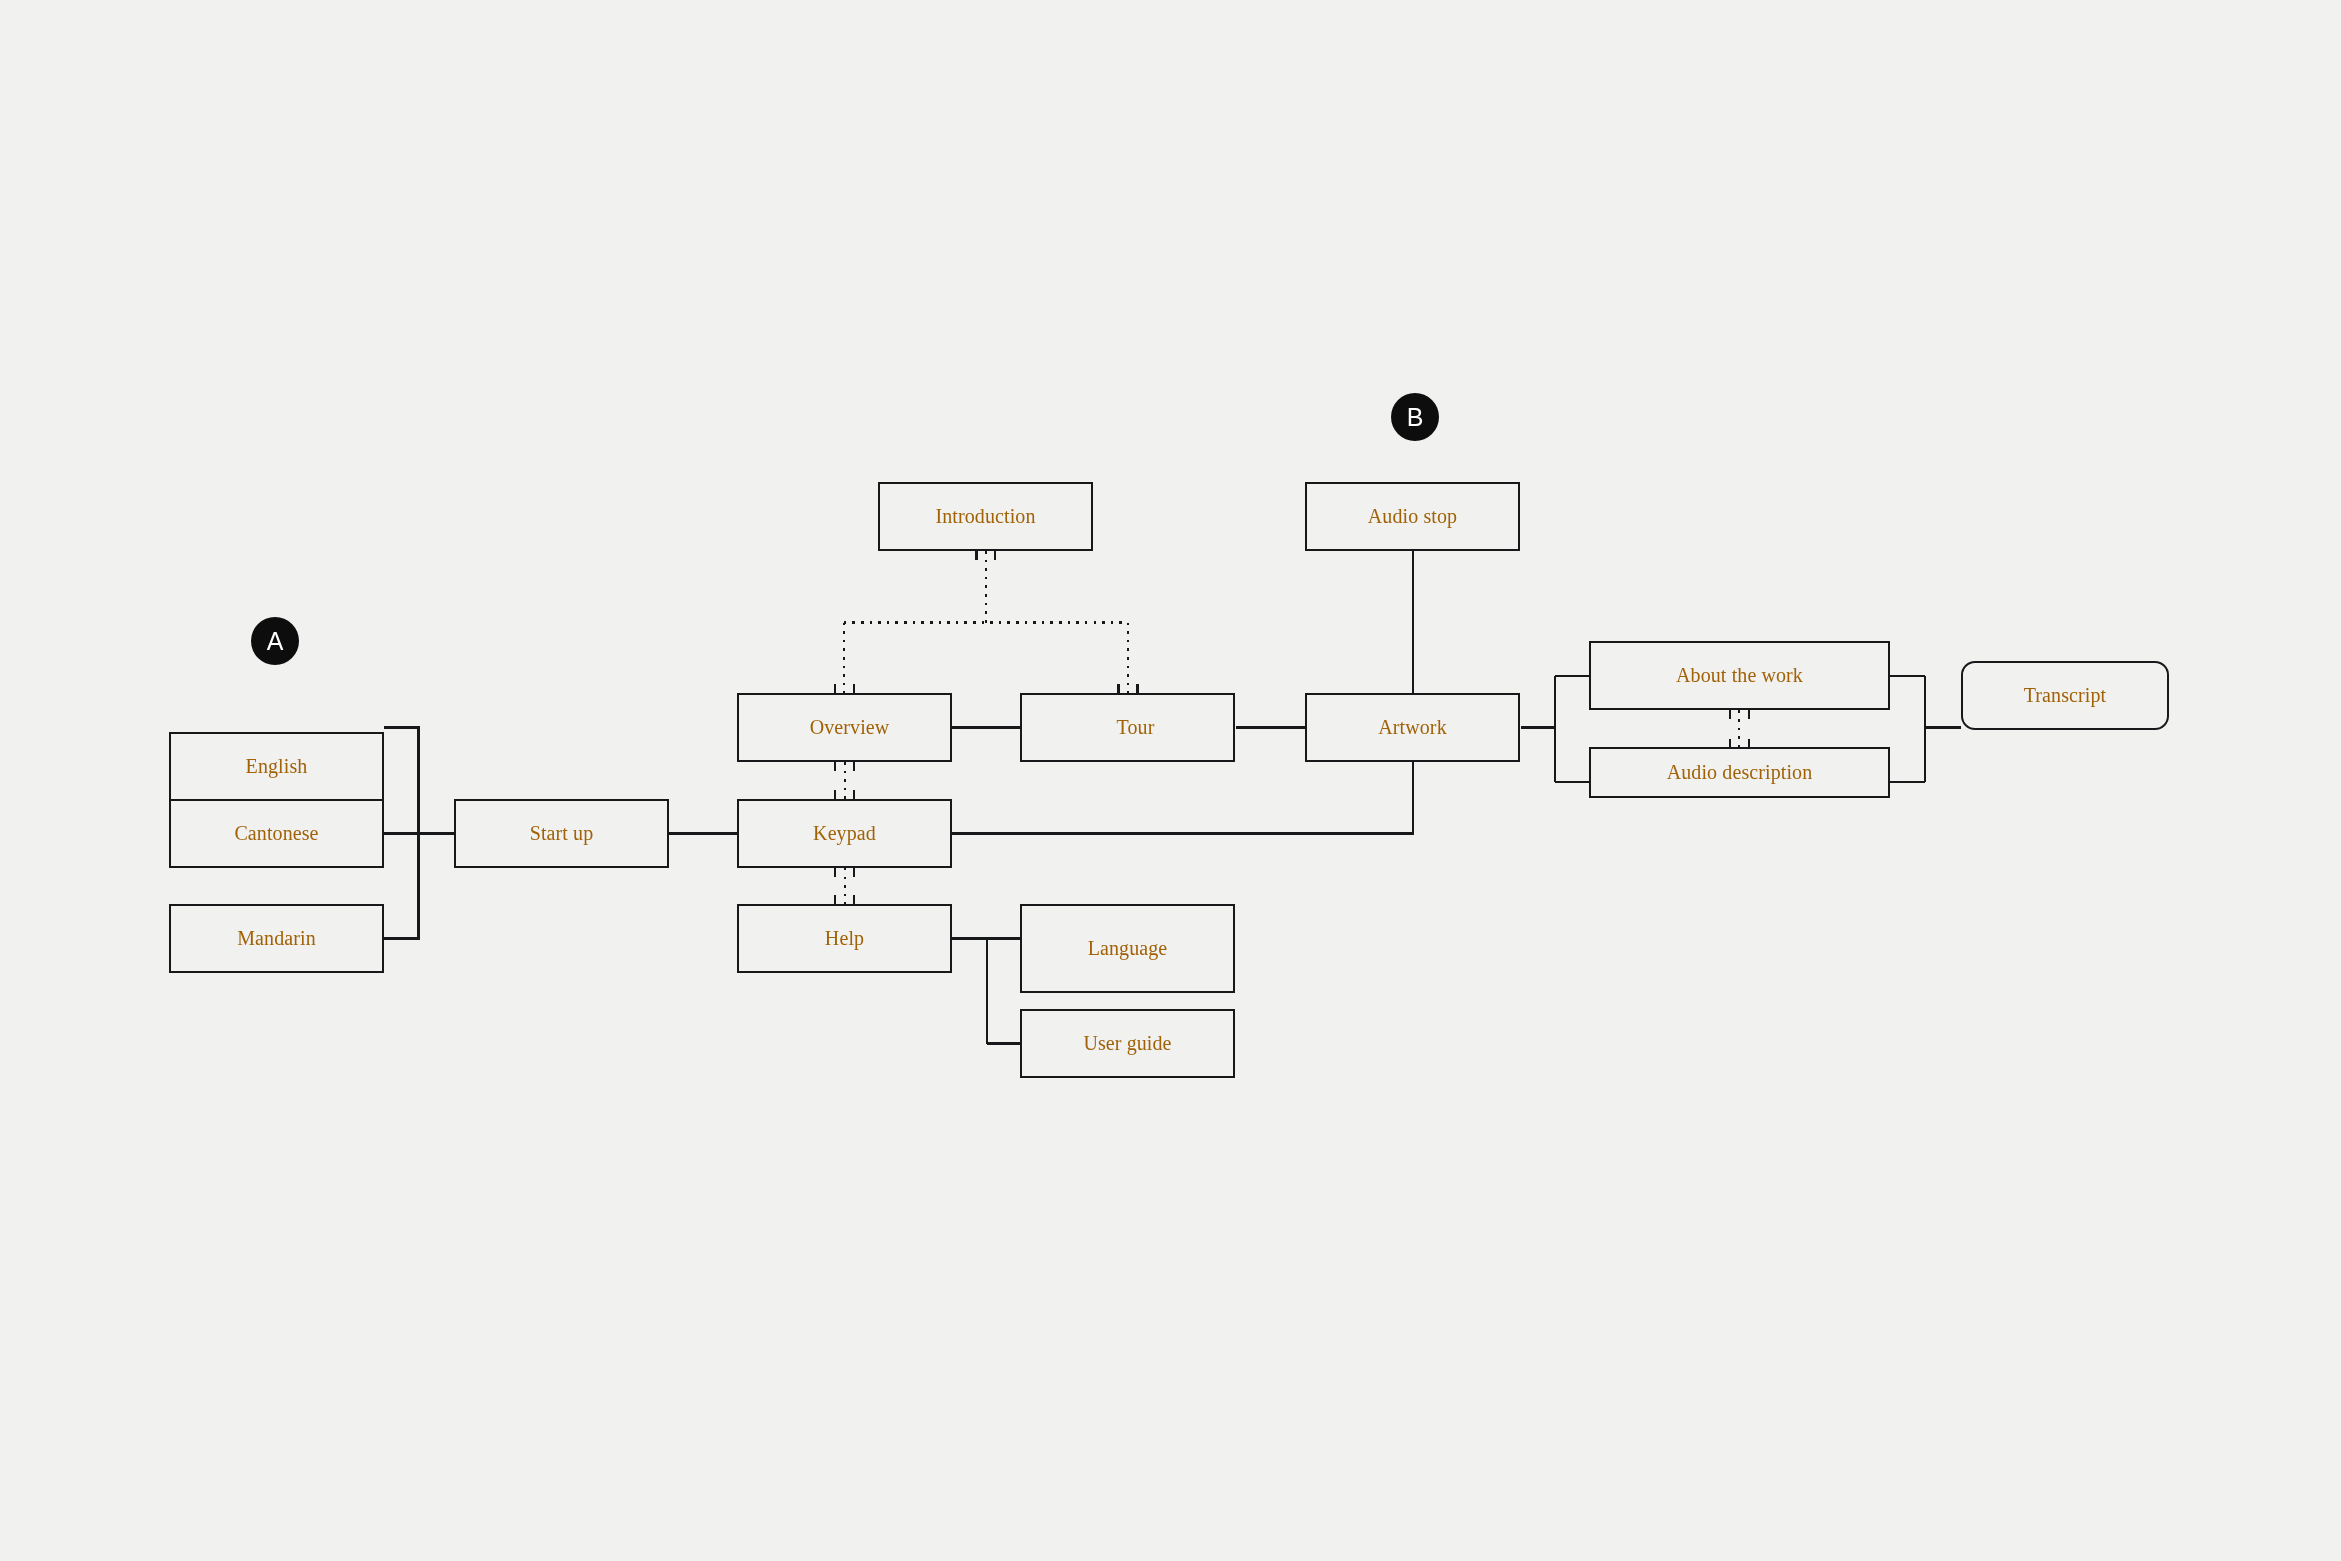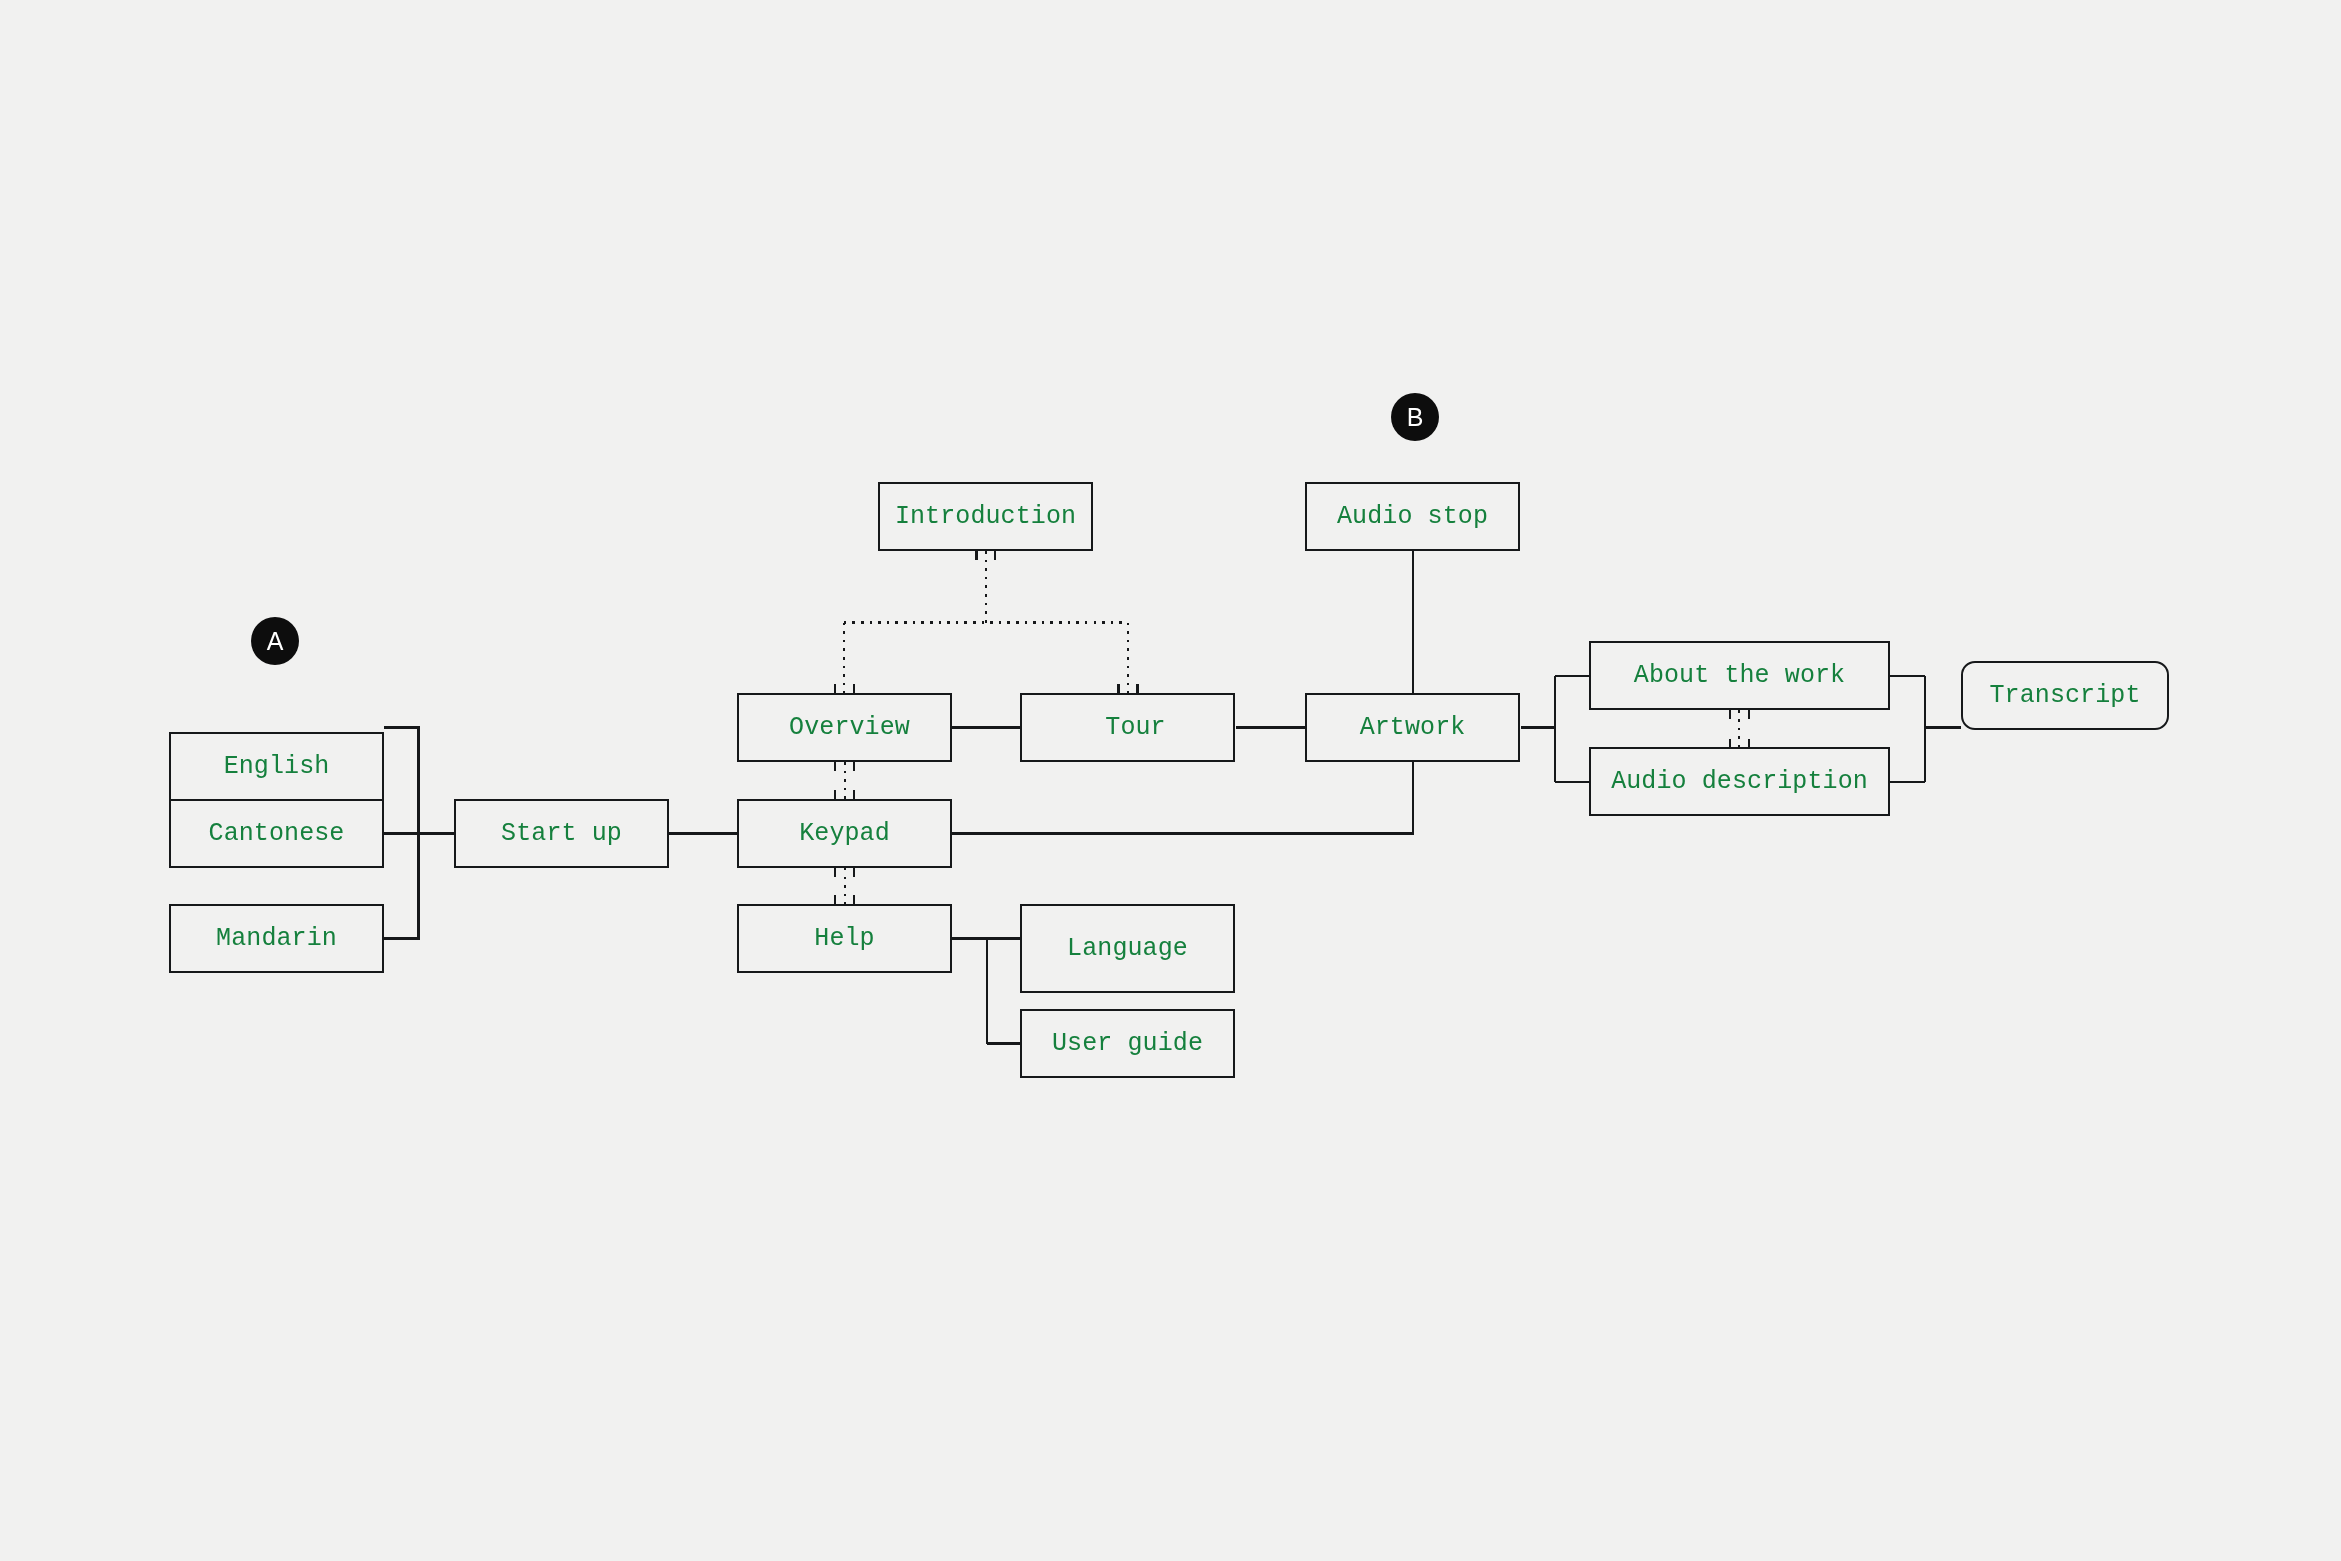--- a/index.html
+++ b/index.html
@@ -28,23 +28,23 @@
     pointer-events: none;
   }
   .node {
     position: absolute;
     box-sizing: border-box;
     background: #f1f1f0;
     border: 2.2px solid #16181a;
     display: flex;
     align-items: center;
     justify-content: center;
-    font-family: Liberation Mono, monospace;
-    font-size: 25px;
-    color: #15803d;
+    font-family: Liberation Serif, serif;
+    font-size: 20px;
+    color: #a16207;
     letter-spacing: 0.1px;
     z-index: 2;
     white-space: nowrap;
   }
   .badge {
     position: absolute;
     box-sizing: border-box;
     width: 48px;
     height: 48px;
     border-radius: 50%;
@@ -180,21 +180,21 @@
   </div>
   <div class="node" style="left: 1305px; top: 482px; width: 215px; height: 69px;">
     <span>Audio stop</span>
   </div>
   <div class="node" style="left: 1305px; top: 693px; width: 215px; height: 69px;">
     <span>Artwork</span>
   </div>
   <div class="node" style="left: 1589px; top: 641px; width: 301px; height: 69px;">
     <span>About the work</span>
   </div>
-  <div class="node" style="left: 1589px; top: 747px; width: 301px; height: 69px;">
+  <div class="node" style="left: 1589px; top: 747px; width: 301px; height: 51px;">
     <span>Audio description</span>
   </div>
   <div class="node" style="left: 1961px; top: 661px; width: 208px; height: 69px; border-radius: 14px;">
     <span>Transcript</span>
   </div>
 
   <div class="badge" style="left: 251px; top: 617px;">
     <span>A</span>
   </div>
   <div class="badge" style="left: 1391px; top: 393px;">

